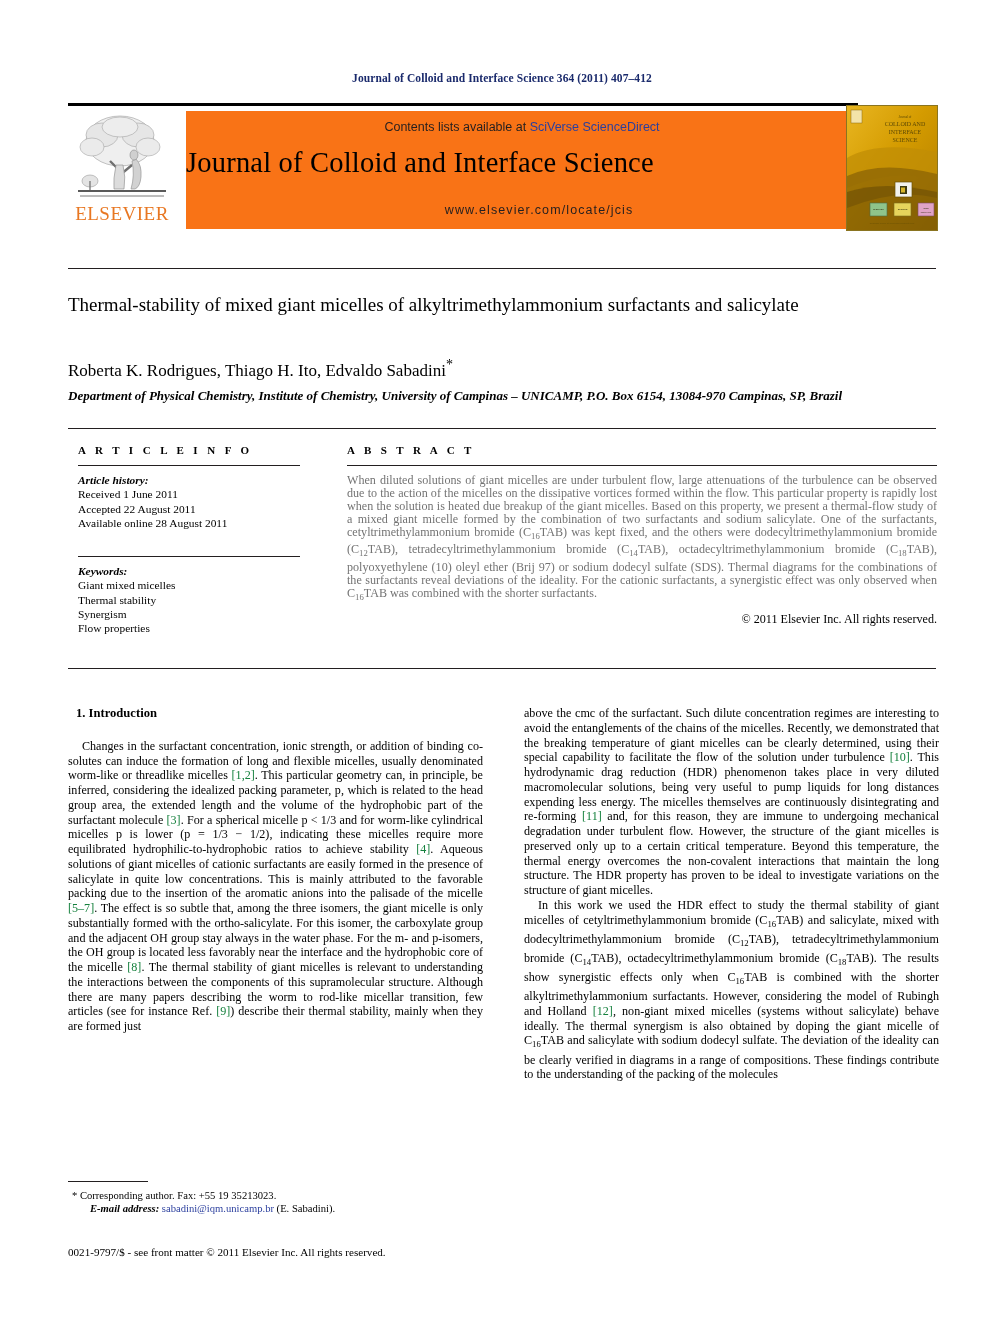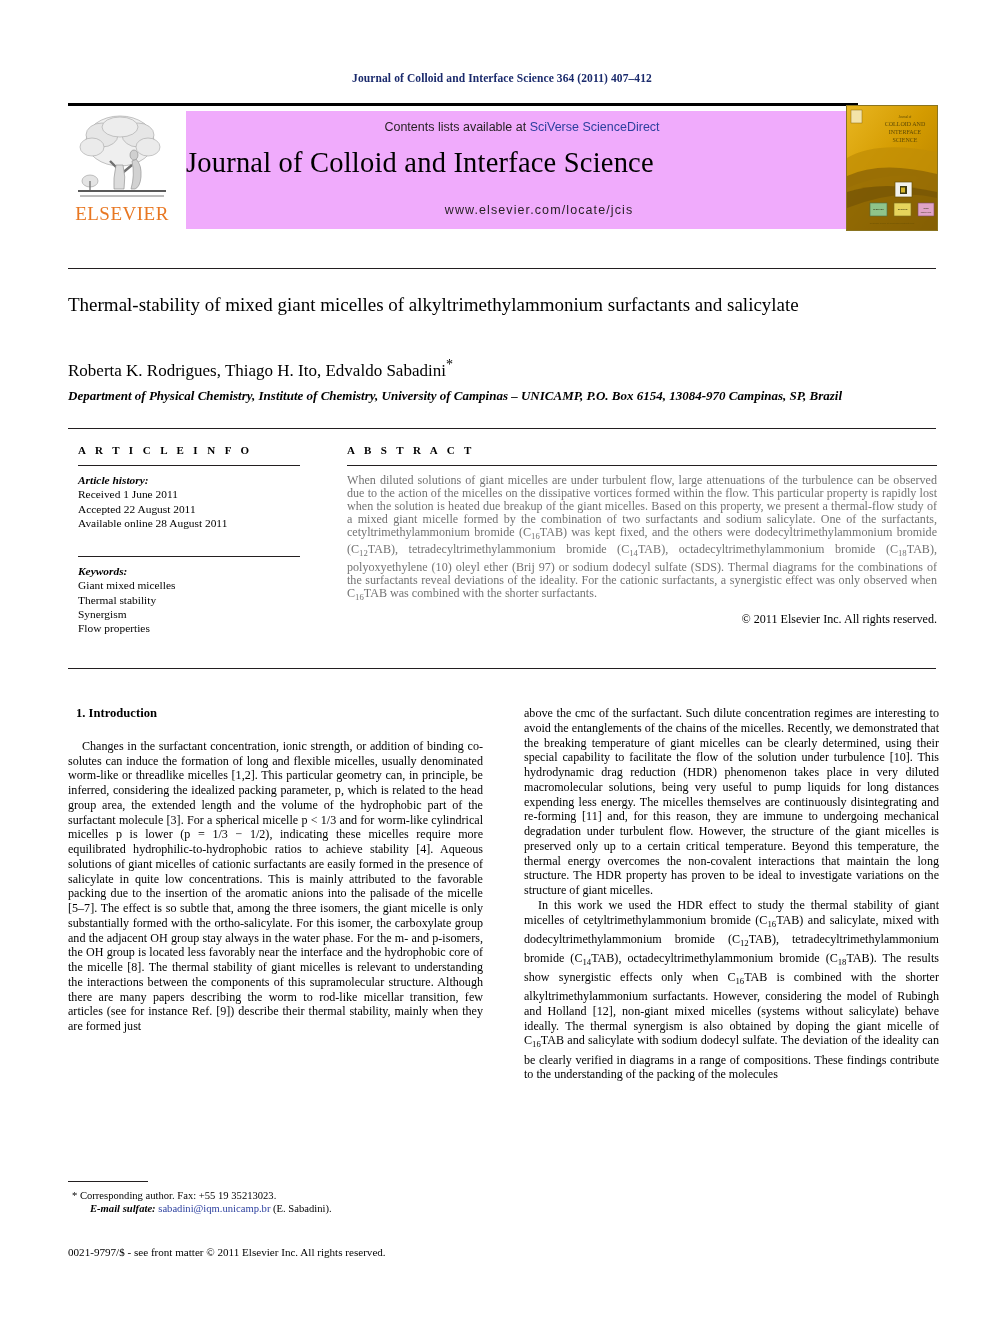--- a/index.html
+++ b/index.html
@@ -70,21 +70,21 @@
     font-family: "Liberation Serif", serif;
     font-size: 19px;
     letter-spacing: 0.5px;
     color: #E87722;
   }
   .banner {
     position: absolute;
     left: 118px; top: 8px;
     width: 672px;
     height: 118px;
-    background: #f0abfc;
+    background: #f97316;
   }
   .banner-contents {
     position: absolute;
     left: 0; top: 9px;
     width: 672px;
     text-align: center;
     font-family: "Liberation Sans", sans-serif;
     font-size: 12.5px;
     color: #231f20;
   }
@@ -253,21 +253,21 @@
     font-family: "Liberation Serif", serif;
     font-size: 12.6px;
     font-weight: bold;
     text-align: left;
   }
   .col p {
     margin: 0;
     text-indent: 14px;
   }
   .col p.cont { text-indent: 0; }
-  .ref { color: #000000; }
+  .ref { color: #15803d; }
 
   
   .footrule {
     position: absolute;
     left: 62px; top: 1181px;
     width: 80px;
     height: 1px;
     background: #231f20;
   }
   .footnote {
@@ -427,21 +427,21 @@
     <p><span>In this work we used the HDR effect to study the thermal stability of giant micelles of cetyltrimethylammonium bromide (C</span><sub>16</sub><span>TAB) and salicylate, mixed with dodecyltrimethylammonium bromide (C</span><sub>12</sub><span>TAB), tetradecyltrimethylammonium bromide (C</span><sub>14</sub><span>TAB), octadecyltrimethylammonium bromide (C</span><sub>18</sub><span>TAB). The results show synergistic effects only when C</span><sub>16</sub><span>TAB is combined with the shorter alkyltrimethylammonium surfactants. However, considering the model of Rubingh and Holland </span><span class="ref">[12]</span><span>, non-giant mixed micelles (systems without salicylate) behave ideally. The thermal synergism is also obtained by doping the giant micelle of C</span><sub>16</sub><span>TAB and salicylate with sodium dodecyl sulfate. The deviation of the ideality can be clearly verified in diagrams in a range of compositions. These findings contribute to the understanding of the packing of the molecules</span></p>
   </div>
 
   <div class="footrule"></div>
   <div class="footnote">
     <div class="fn-indent">
       <span>*</span>
       <span>Corresponding author. Fax: +55 19 35213023.</span>
     </div>
     <div class="fn-sub">
-      <em>E-mail sulfate:</em>
+      <em>E-mail address:</em>
       <span class="mail">sabadini@iqm.unicamp.br</span>
       <span>(E. Sabadini).</span>
     </div>
   </div>
 
   <div class="imprint">
     <div>0021-9797/$ - see front matter © 2011 Elsevier Inc. All rights reserved.</div>
   </div>
 
 </div>

